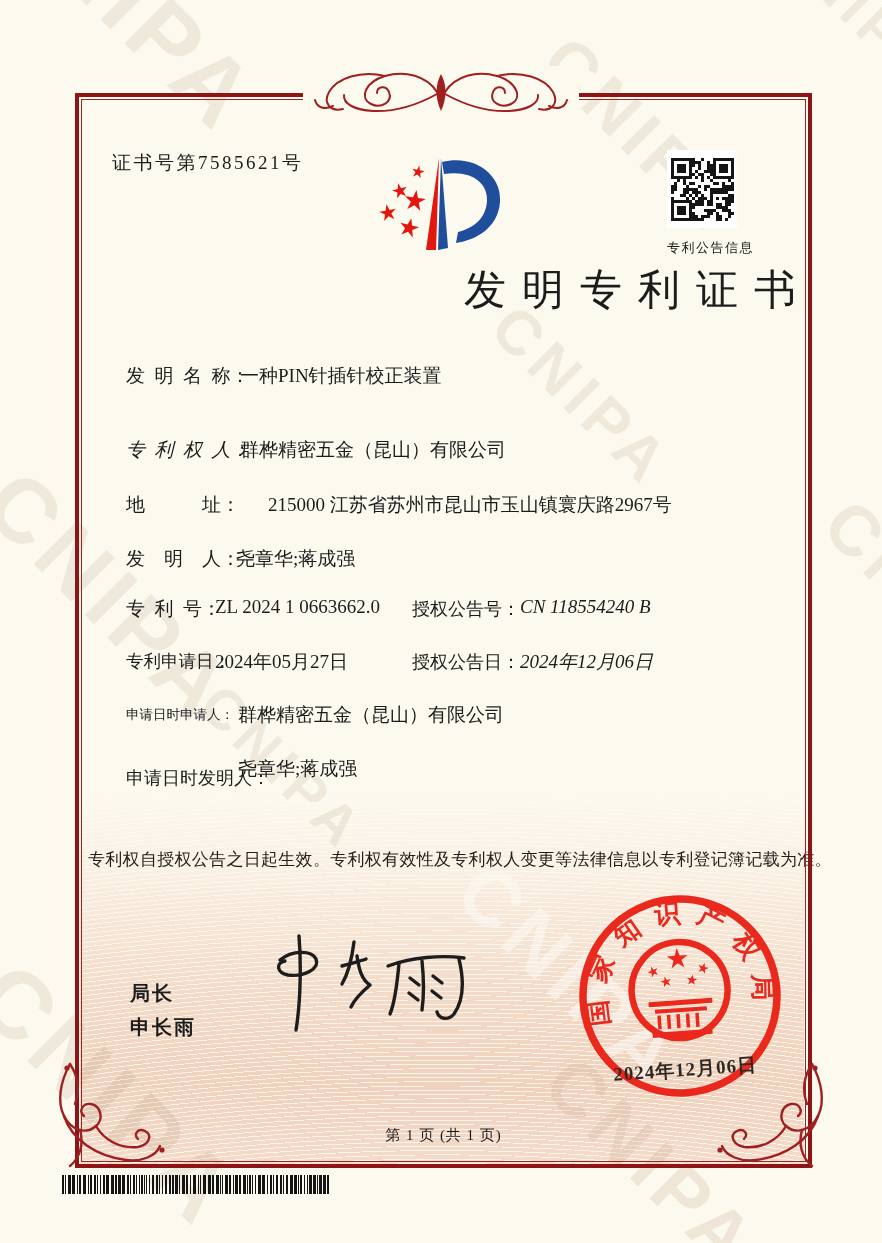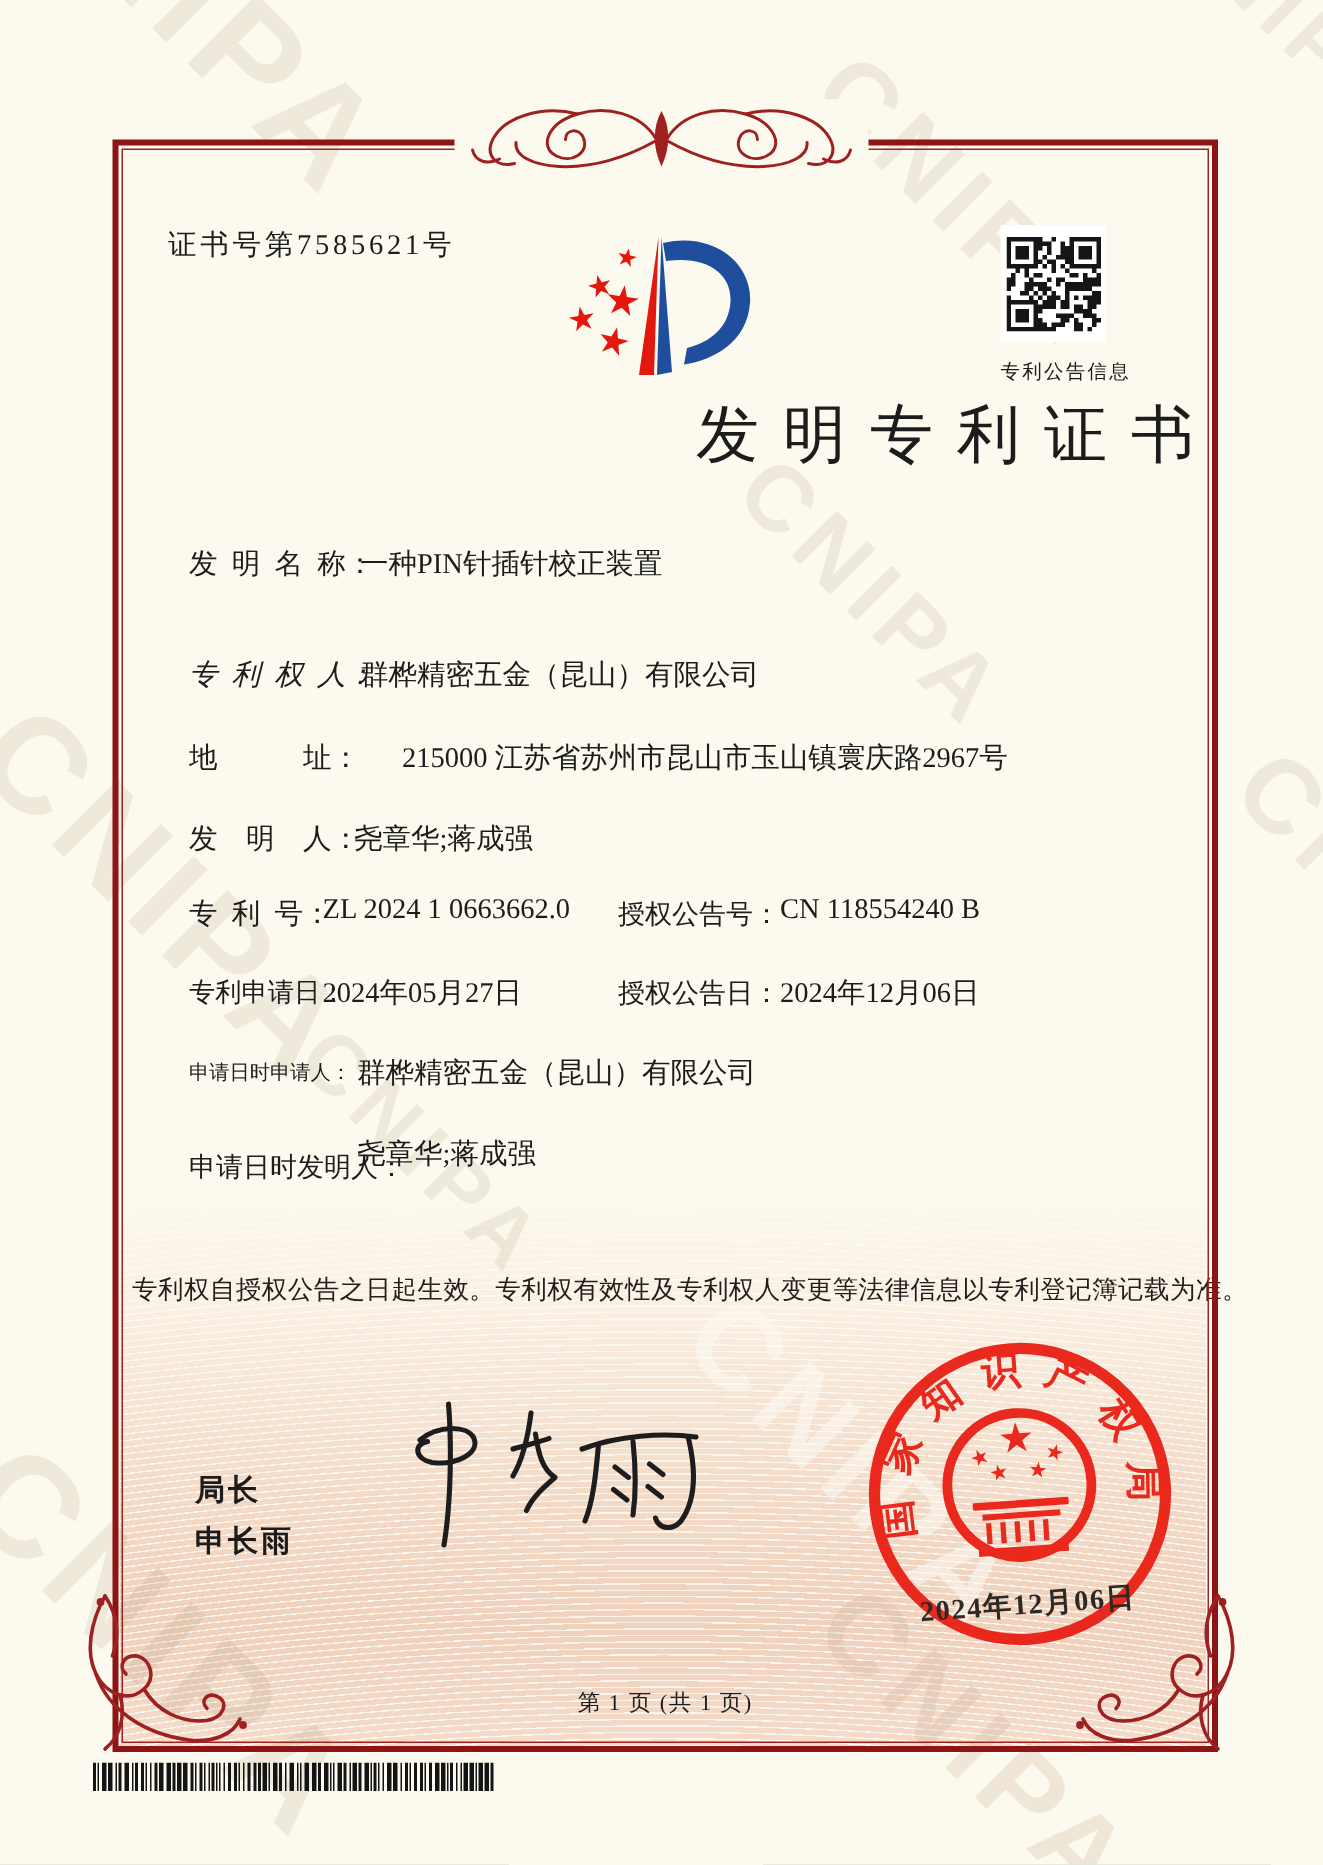--- a/index.html
+++ b/index.html
@@ -37,21 +37,21 @@
           display:flex;align-items:center;justify-content:center;}
   .qr-caption{left:658px;top:239px;width:96px;text-align:right;font-size:13px;
               letter-spacing:1.5px;z-index:2;}
 
   .title{left:75px;top:262px;width:737px;text-align:right;font-size:42px;font-weight:400;
          letter-spacing:16px;text-indent:16px;z-index:2;white-space:nowrap;}
 
   .row-label{position:absolute;left:126px;font-size:19px;z-index:2;white-space:pre;}
   .row-value{position:absolute;font-size:19px;z-index:2;white-space:pre;}
   .rlab{position:absolute;left:412px;font-size:18px;z-index:2;white-space:pre;}
-  .rval{position:absolute;left:520px;font-size:19px;z-index:2;white-space:pre;}
+  .rval{position:absolute;left:520px;font-size:19px;z-index:2;white-space:pre;font-style:italic;}
 
   .statement{left:88px;top:843px;width:710px;font-size:17px;line-height:33px;
              letter-spacing:0.3px;z-index:2;color:#201d1a;}
   .statement .l1{text-indent:34px;white-space:nowrap;}
   .statement .l2{white-space:nowrap;}
 
   .signer{left:130px;font-size:20px;font-weight:600;z-index:2;
           font-family:"Liberation Sans","DejaVu Sans",sans-serif;letter-spacing:2px;}
   .signature{left:262px;top:928px;width:210px;height:118px;z-index:3;}
 

